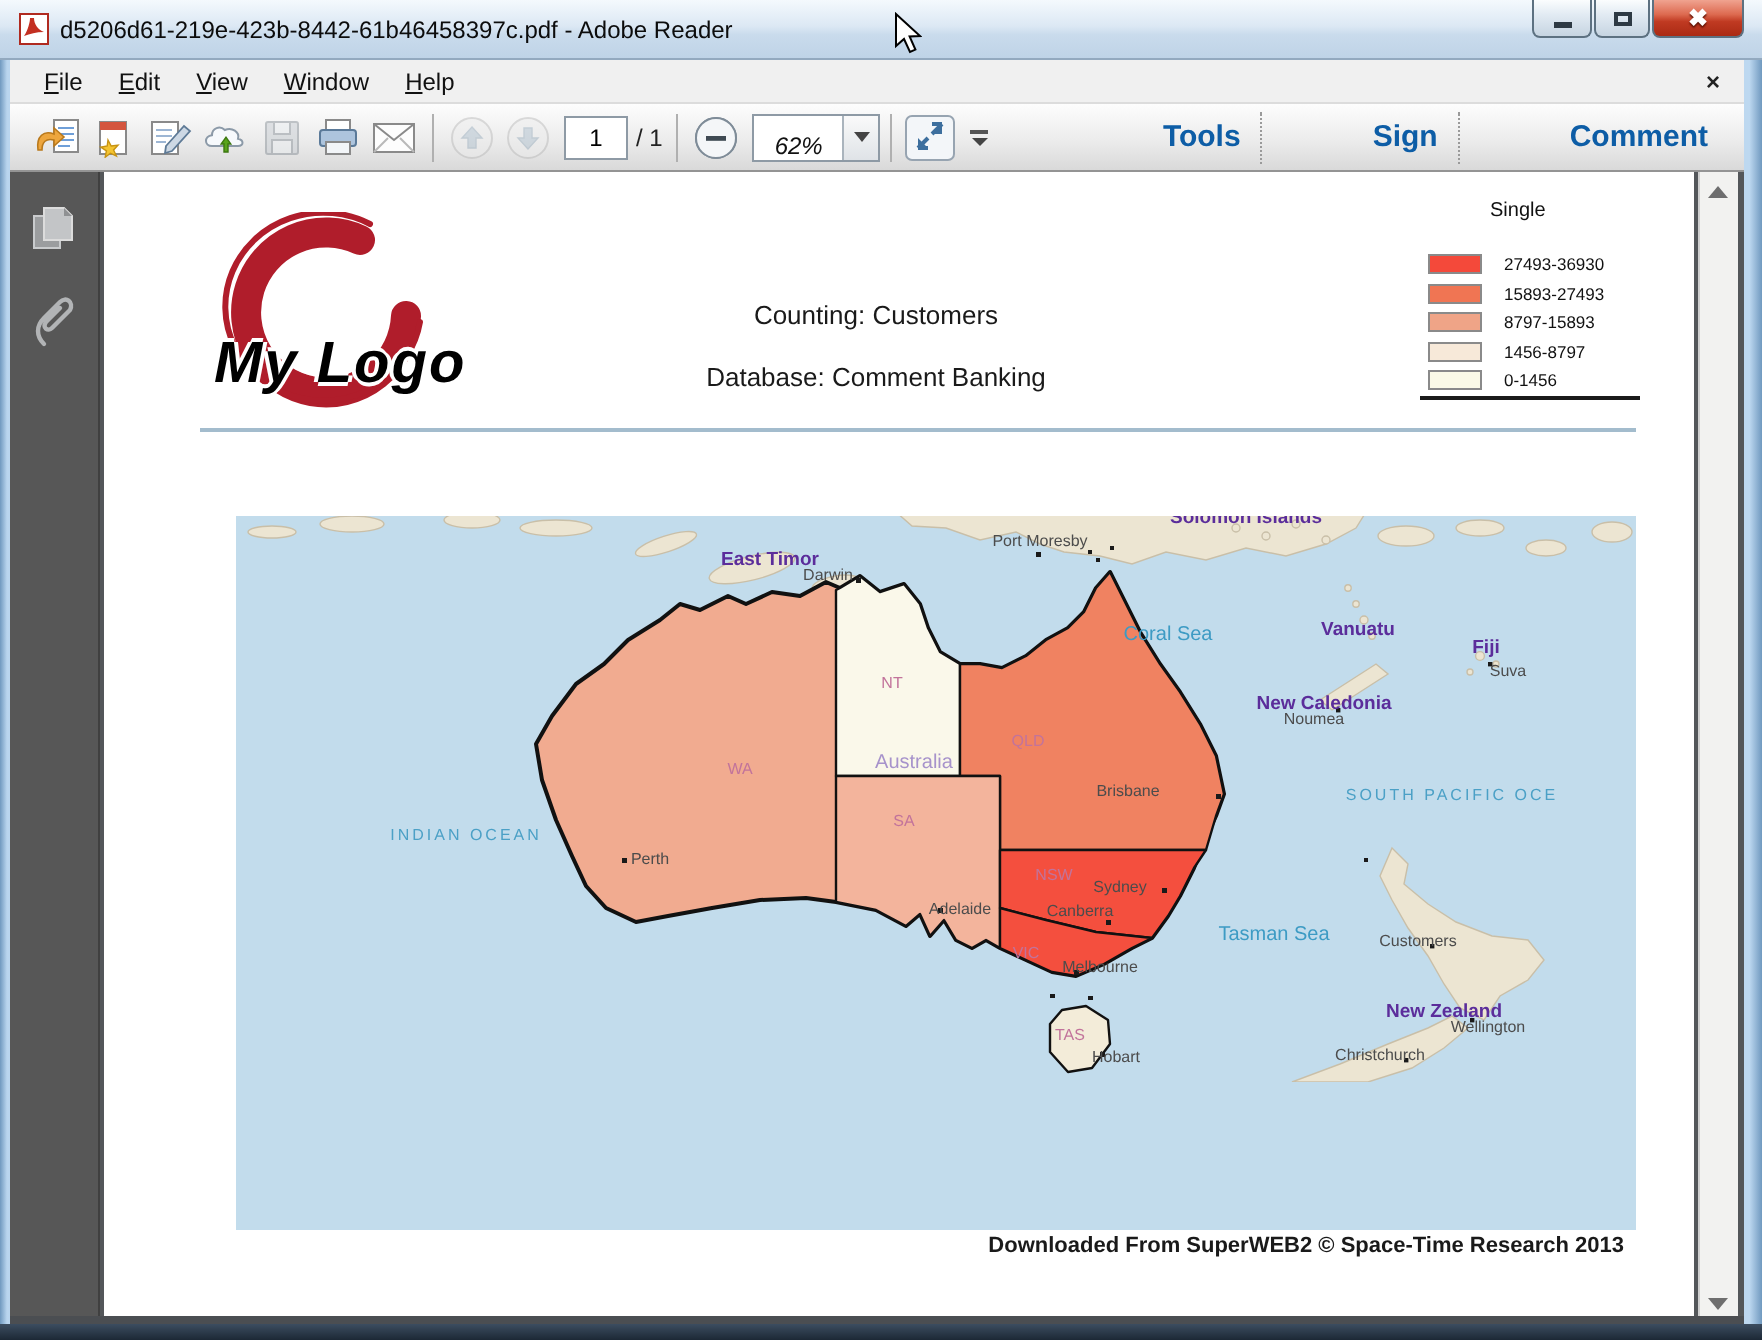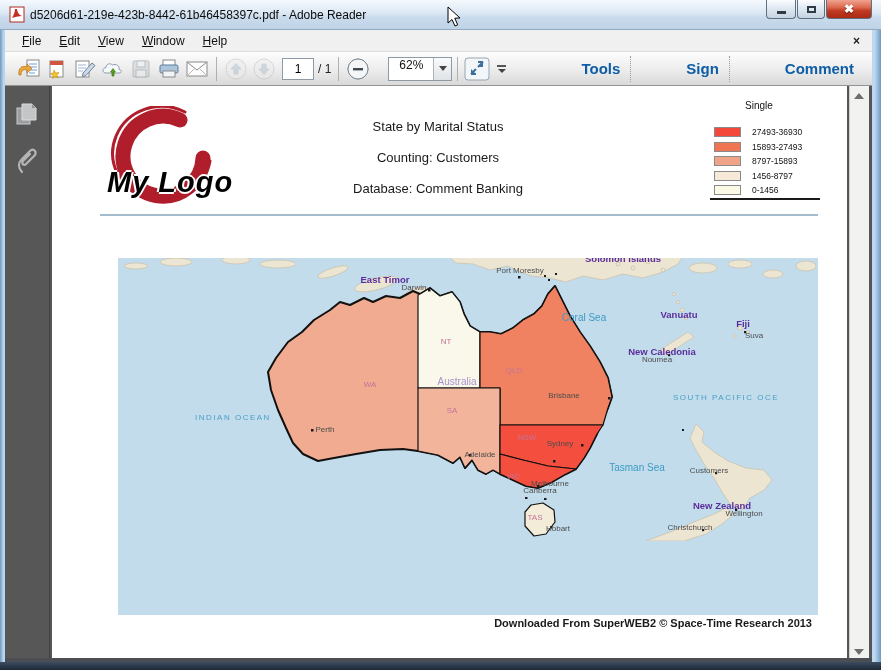--- a/index.html
+++ b/index.html
@@ -37,21 +37,21 @@
     background:linear-gradient(#fdfdfd,#ececec 55%,#d9d9d9);
     border-bottom:1px solid #949494;box-sizing:border-box;
     display:flex;align-items:center;padding:0 10px;}
   .tbtn{width:28px;height:26px;display:flex;align-items:center;justify-content:center;flex:0 0 auto;}
   .tbtn.disabled{opacity:.45;}
   .tsep{width:1px;height:24px;background:#b0b0b0;margin:0 5px;flex:0 0 auto;}
   .dotsep{width:1px;height:26px;border-left:1px dotted #9a9a9a;margin:0 10px;flex:0 0 auto;}
   .page-input{width:26px;height:18px;border:1px solid #8e9aa5;font-size:12px;text-align:center;
     font-family:"Liberation Sans",sans-serif;margin:0 4px;background:#fff;}
   .page-total{font-size:12px;color:#222;margin-right:2px;}
-  .zoombox{display:flex;align-items:flex-start;height:22px;border:1px solid #8e9aa5;background:#fff;margin-left:16px;}
+  .zoombox{display:flex;align-items:flex-end;height:22px;border:1px solid #8e9aa5;background:#fff;margin-left:4px;font-style:italic;}
   .zoomval{width:44px;text-align:center;font-size:12px;color:#111;}
   .zoomdrop{width:17px;height:100%;border-left:1px solid #aab4bd;display:flex;align-items:center;justify-content:center;
     background:linear-gradient(#fafafa,#dfe3e7);}
   .tri-down{width:0;height:0;border-left:4px solid transparent;border-right:4px solid transparent;border-top:5px solid #444;}
   .spacer{flex:1;}
   .applabel{font-size:15px;font-weight:bold;color:#0d5da6;flex:0 0 auto;cursor:default;margin-left:44px;}
   .applabel.last{margin-right:8px;}
   .chevmenu{display:flex;flex-direction:column;align-items:center;margin-left:6px;flex:0 0 auto;}
   .chevmenu .bar{width:9px;height:2px;background:#555;margin-bottom:2px;}
   
@@ -248,21 +248,20 @@
   </div>
 
   <div class="page">
     <svg class="logo" width="190" height="105">
       <path d="M 90,14 A 40,40 0 1 0 113,52" fill="none" stroke="#b01d2b" stroke-width="15" stroke-linecap="round"></path>
       <path d="M 95,6 A 49,47 0 1 0 120,55" fill="none" stroke="#b01d2b" stroke-width="3" stroke-linecap="round"></path>
       <path d="M 84,22 A 31,31 0 1 0 104,50" fill="none" stroke="#fff" stroke-width="1.4" opacity="0.5"></path>
     </svg>
     <span class="logo-text">My Logo</span>
 
-    <div class="title-line" style="top:33px">State by Marital Status</div>
     <div class="title-line" style="top:64px">Counting: Customers</div>
     <div class="title-line" style="top:95px">Database: Comment Banking</div>
 
     <div class="legend">
       <span class="legend-title">Single</span>
       <div>
           <div class="legend-row" style="top: 26px;">
             <span class="legend-swatch" style="background: rgb(244, 73, 58);"></span>
             <span class="legend-label">27493-36930</span>
           </div>
@@ -368,21 +367,21 @@
           <span class="maplabel ocean-caps" style="left: 115px; top: 160px;">INDIAN OCEAN</span>
           <span class="maplabel city" style="left: 207px; top: 172px;">Perth</span>
           <span class="maplabel state" style="left: 252px; top: 127px;">WA</span>
           <span class="maplabel state" style="left: 328px; top: 84px;">NT</span>
           <span class="maplabel australia" style="left: 339px; top: 124px;">Australia</span>
           <span class="maplabel state" style="left: 334px; top: 153px;">SA</span>
           <span class="maplabel state" style="left: 396px; top: 113px;">QLD</span>
           <span class="maplabel city" style="left: 446px; top: 138px;">Brisbane</span>
           <span class="maplabel state" style="left: 409px; top: 180px;">NSW</span>
           <span class="maplabel city" style="left: 442px; top: 186px;">Sydney</span>
-          <span class="maplabel city" style="left: 422px; top: 198px; margin-top: 35px;">Canberra</span>
+          <span class="maplabel city" style="left: 422px; top: 198px;">Canberra</span>
           <span class="maplabel state" style="left: 395px; top: 219px;">VIC</span>
           <span class="maplabel city" style="left: 432px; top: 226px;">Melbourne</span>
           <span class="maplabel city" style="left: 362px; top: 197px;">Adelaide</span>
           <span class="maplabel ocean" style="left: 519px; top: 210px;">Tasman Sea</span>
           <span class="maplabel state" style="left: 417px; top: 260px;">TAS</span>
           <span class="maplabel city" style="left: 440px; top: 271px;">Hobart</span>
           <span class="maplabel city" style="left: 591px; top: 213px;">Customers</span>
           <span class="maplabel country" style="left: 604px; top: 248px;">New Zealand</span>
           <span class="maplabel city" style="left: 626px; top: 256px;">Wellington</span>
           <span class="maplabel city" style="left: 572px; top: 270px;">Christchurch</span>

